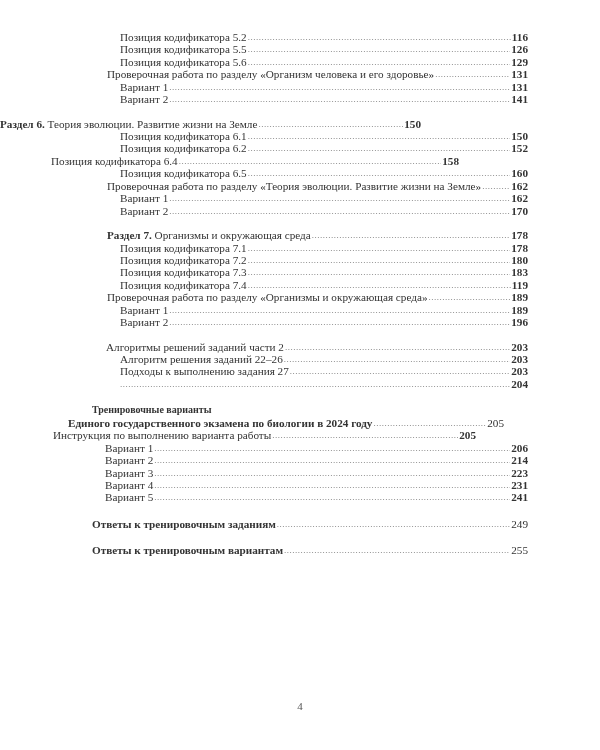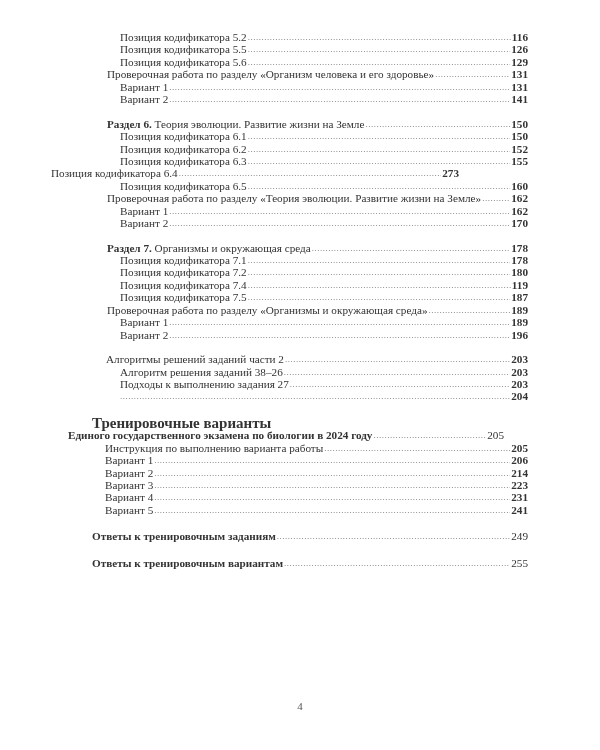--- a/index.html
+++ b/index.html
@@ -3,34 +3,34 @@
 <meta charset="utf-8">
 <style>
   html, body { margin: 0; padding: 0; }
   body {
     width: 600px; height: 750px; background: #ffffff; position: relative; overflow: hidden;
     font-family: "Liberation Serif", "DejaVu Serif", serif; color: #333;
   }
   .toc { position: absolute; left: 0; top: 31px; width: 600px; }
   .row {
     position: relative; height: 12.45px; line-height: 12.45px; font-size: 11.2px;
-    display: flex; align-items: flex-start; white-space: nowrap;
+    display: flex; align-items: flex-end; white-space: nowrap;
   }
   .row .label { flex: 0 0 auto; padding-right: 1px; }
   .row .leader {
     flex: 1 1 auto; overflow: hidden; color: #666; letter-spacing: 0.5px; font-size: 9px;
   }
   .row .leader::before {
     content: "....................................................................................................................................................................................................................";
   }
   .row .page { flex: 0 0 auto; padding-left: 1px; font-weight: bold; }
   .row.bold .label, .row.bold .page { font-weight: bold; }
   .gap { height: 12px; }
   .gap-lg { height: 14px; }
-  .heading { height: 12.45px; line-height: 12.45px; font-size: 15px; font-weight: bold; position: relative; }
+  .heading { height: 12.45px; line-height: 12.45px; font-size: 10px; font-weight: bold; position: relative; }
   .b { font-weight: bold; }
   .page-number {
     position: absolute; top: 700px; left: 0; width: 600px; text-align: center; font-size: 11px; color: #555;
   }
 </style>
 </head>
 <body>
 
 <div class="toc">
 
@@ -63,44 +63,39 @@
     <div class="row" style="margin-left:120px;width:408px">
         <span class="label">Вариант 2</span>
         <span class="leader"></span>
         <span class="page">141</span>
       </div>
   </div>
 
   <div class="gap"></div>
 
   <div>
-    <div class="row" style="margin-left:107px;width:421px">
+    <div class="row" style="width:421px">
         <span class="label"><span class="b">Раздел 6.</span><span> Теория эволюции. Развитие жизни на Земле</span></span>
         <span class="leader"></span>
         <span class="page">150</span>
       </div>
     <div class="row" style="margin-left:120px;width:408px">
         <span class="label">Позиция кодификатора 6.1</span>
         <span class="leader"></span>
         <span class="page">150</span>
       </div>
     <div class="row" style="margin-left:120px;width:408px">
         <span class="label">Позиция кодификатора 6.2</span>
         <span class="leader"></span>
         <span class="page">152</span>
-      </div>
-    <div class="row" style="margin-left:120px;width:408px">
-        <span class="label">Позиция кодификатора 6.3</span>
-        <span class="leader"></span>
-        <span class="page">155</span>
       </div>
     <div class="row" style="margin-left:51px;width:408px">
         <span class="label">Позиция кодификатора 6.4</span>
         <span class="leader"></span>
-        <span class="page">273</span>
+        <span class="page">158</span>
       </div>
     <div class="row" style="margin-left:120px;width:408px">
         <span class="label">Позиция кодификатора 6.5</span>
         <span class="leader"></span>
         <span class="page">160</span>
       </div>
     <div class="row" style="margin-left:107px;width:421px">
         <span class="label">Проверочная работа по разделу «Теория эволюции. Развитие жизни на Земле»</span>
         <span class="leader"></span>
         <span class="page">162</span>
@@ -129,28 +124,28 @@
         <span class="label">Позиция кодификатора 7.1</span>
         <span class="leader"></span>
         <span class="page">178</span>
       </div>
     <div class="row" style="margin-left:120px;width:408px">
         <span class="label">Позиция кодификатора 7.2</span>
         <span class="leader"></span>
         <span class="page">180</span>
       </div>
     <div class="row" style="margin-left:120px;width:408px">
+        <span class="label">Позиция кодификатора 7.3</span>
+        <span class="leader"></span>
+        <span class="page">183</span>
+      </div>
+    <div class="row" style="margin-left:120px;width:408px">
         <span class="label">Позиция кодификатора 7.4</span>
         <span class="leader"></span>
         <span class="page">119</span>
-      </div>
-    <div class="row" style="margin-left:120px;width:408px">
-        <span class="label">Позиция кодификатора 7.5</span>
-        <span class="leader"></span>
-        <span class="page">187</span>
       </div>
     <div class="row" style="margin-left:107px;width:421px">
         <span class="label">Проверочная работа по разделу «Организмы и окружающая среда»</span>
         <span class="leader"></span>
         <span class="page">189</span>
       </div>
     <div class="row" style="margin-left:120px;width:408px">
         <span class="label">Вариант 1</span>
         <span class="leader"></span>
         <span class="page">189</span>
@@ -164,21 +159,21 @@
 
   <div class="gap"></div>
 
   <div>
     <div class="row" style="margin-left:106px;width:422px">
         <span class="label">Алгоритмы решений заданий части 2</span>
         <span class="leader"></span>
         <span class="page">203</span>
       </div>
     <div class="row" style="margin-left:120px;width:408px">
-        <span class="label">Алгоритм решения заданий 38–26</span>
+        <span class="label">Алгоритм решения заданий 22–26</span>
         <span class="leader"></span>
         <span class="page">203</span>
       </div>
     <div class="row" style="margin-left:120px;width:408px">
         <span class="label">Подходы к выполнению задания 27</span>
         <span class="leader"></span>
         <span class="page">203</span>
       </div>
     <div class="row" style="margin-left:120px;width:408px">
         <span class="leader"></span>
@@ -188,21 +183,21 @@
 
   <div class="gap-lg"></div>
 
   <div>
     <div class="heading" style="margin-left:92px">Тренировочные варианты</div>
     <div class="row bold" style="margin-left:68px;width:436px">
         <span class="label">Единого государственного экзамена по биологии в 2024 году</span>
         <span class="leader"></span>
         <span class="page" style="font-weight:normal">205</span>
       </div>
-    <div class="row" style="margin-left:105px;width:423px">
+    <div class="row" style="margin-left:53px;width:423px">
         <span class="label">Инструкция по выполнению варианта работы</span>
         <span class="leader"></span>
         <span class="page">205</span>
       </div>
     <div class="row" style="margin-left:105px;width:423px">
         <span class="label">Вариант 1</span>
         <span class="leader"></span>
         <span class="page">206</span>
       </div>
     <div class="row" style="margin-left:105px;width:423px">

